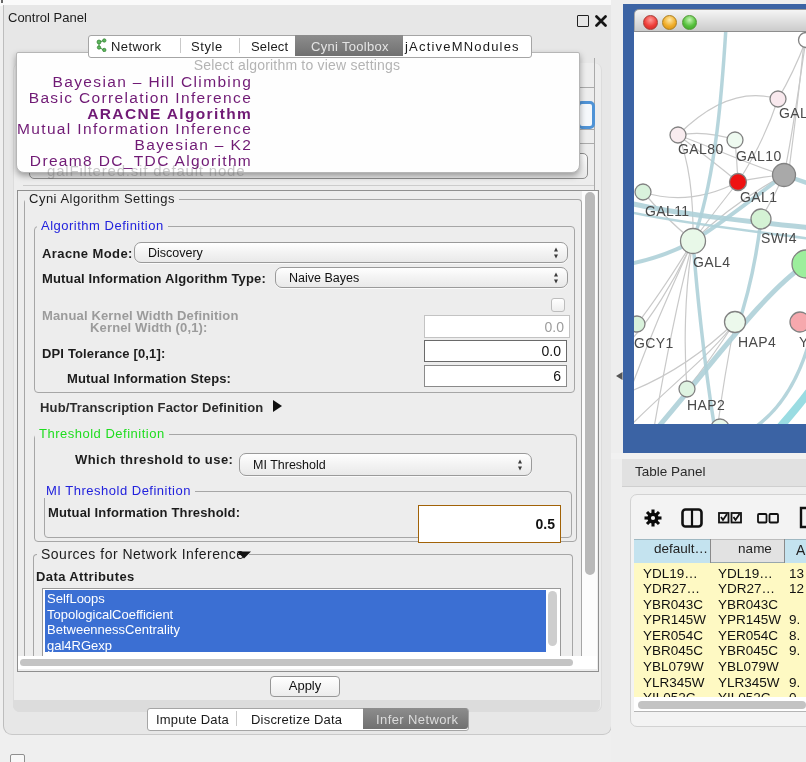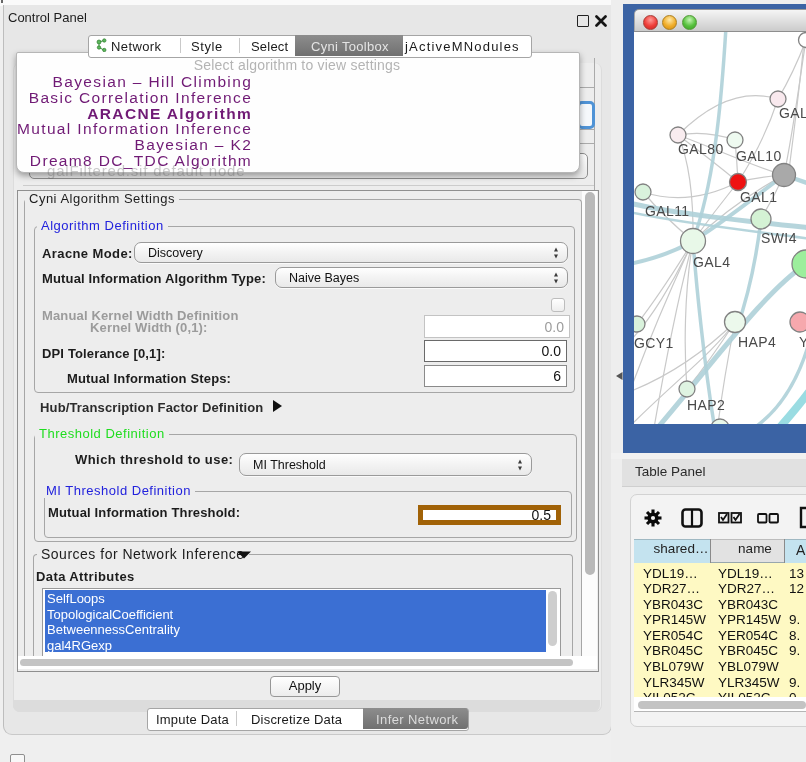--- a/index.html
+++ b/index.html
@@ -118,21 +118,21 @@
 
 <div class="a lbl" style="left:75px;top:452px;letter-spacing:0.45px;">Which threshold to use:</div>
 <div class="combo" style="left:239px;top:453px;width:291px;height:21px;">
     <span class="ct">MI Threshold</span>
     <span class="spin"></span>
   </div>
 
 <div class="grp" style="left:44px;top:491px;width:526px;height:45px;"></div>
 <div class="gt" style="left:42px;top:483px;color:#2222dd;">MI Threshold Definition</div>
 <div class="a lbl" style="left:48px;top:505px;">Mutual Information Threshold:</div>
-<div class="field" style="left:418px;top:505px;width:143px;height:20px;border:5px solid #a16207;box-sizing:border-box;">
+<div class="field" style="left:418px;top:505px;width:143px;height:38px;border:1px solid #a16207;box-sizing:border-box;font-weight:bold;">
     <span class="fv">0.5</span>
   </div>
 
 <div class="grp" style="left:33px;top:554px;width:538px;height:102px;border-bottom:none;border-radius:4px 4px 0 0;"></div>
 <div class="gt" style="left:37px;top:547px;color:#1c1c1c;font-weight:normal;font-size:14px;">Sources for Network Inference</div>
 <svg class="a" style="left:236px;top:551px" width="16" height="8" viewBox="0 0 16 8">
     <path d="M1 0.5 L15 0.5 L8 7.5 Z" fill="#111"></path>
   </svg>
 
 <div class="a lbl" style="left:36px;top:569px;letter-spacing:0.4px;">Data Attributes</div>
@@ -281,21 +281,21 @@
 </g>
 </svg>
 <svg class="a" style="left:799px;top:506px" width="16" height="23" viewBox="0 0 16 23">
 <path d="M2 2 L10 2 L14 6 L14 21 L2 21 Z" fill="none" stroke="#111" stroke-width="2.4"></path>
 </svg>
 
 <div class="a" style="left:634px;top:539px;width:172px;height:24px;background:#c4e3ef;border-top:1px solid #9fb8c2;border-bottom:1px solid #98a7ad;"></div>
 <div class="a" style="left:710px;top:539px;width:74px;height:24px;background:#e2e2e2;border-top:1px solid #bdbdbd;border-bottom:1px solid #98a7ad;box-sizing:border-box;"></div>
 <div class="a" style="left:710px;top:539px;width:1px;height:24px;background:#8a8a8a;"></div>
 <div class="a" style="left:784px;top:539px;width:1px;height:24px;background:#8a8a8a;"></div>
-<div class="a" style="left:643px;top:541px;width:76px;text-align:center;font-size:13.5px;color:#222;">shared…</div>
+<div class="a" style="left:643px;top:541px;width:76px;text-align:center;font-size:13.5px;color:#222;">default…</div>
 <div class="a" style="left:718px;top:541px;width:74px;text-align:center;font-size:13.5px;color:#222;">name</div>
 <div class="a" style="left:796px;top:542px;font-size:14px;color:#222;">A</div>
 <div class="a" style="left:634px;top:563px;width:172px;height:134px;background:#fef9c3;overflow:hidden;">
  <div style="position:absolute;left:9px;top:2.5px;font-size:13.5px;line-height:15.6px;color:#111;">YDL19…<br>YDR27…<br>YBR043C<br>YPR145W<br>YER054C<br>YBR045C<br>YBL079W<br>YLR345W<br>YIL052C</div>
  <div style="position:absolute;left:84px;top:2.5px;font-size:13.5px;line-height:15.6px;color:#111;">YDL19…<br>YDR27…<br>YBR043C<br>YPR145W<br>YER054C<br>YBR045C<br>YBL079W<br>YLR345W<br>YIL052C</div>
  <div style="position:absolute;left:155px;top:2.5px;font-size:13.5px;line-height:15.6px;color:#111;">13<br>12<br><br>9.<br>8.<br>9.<br><br>9.<br>0.</div>
 </div>
 <div class="a" style="left:634px;top:697px;width:172px;height:14px;background:#fff;"></div>
 <div class="a" style="left:638px;top:701px;width:168px;height:8px;background:#c3c3c3;border-radius:4px;"></div>
 <div class="a" style="left:634px;top:711px;width:172px;height:1px;background:#b5b5b5;"></div>

